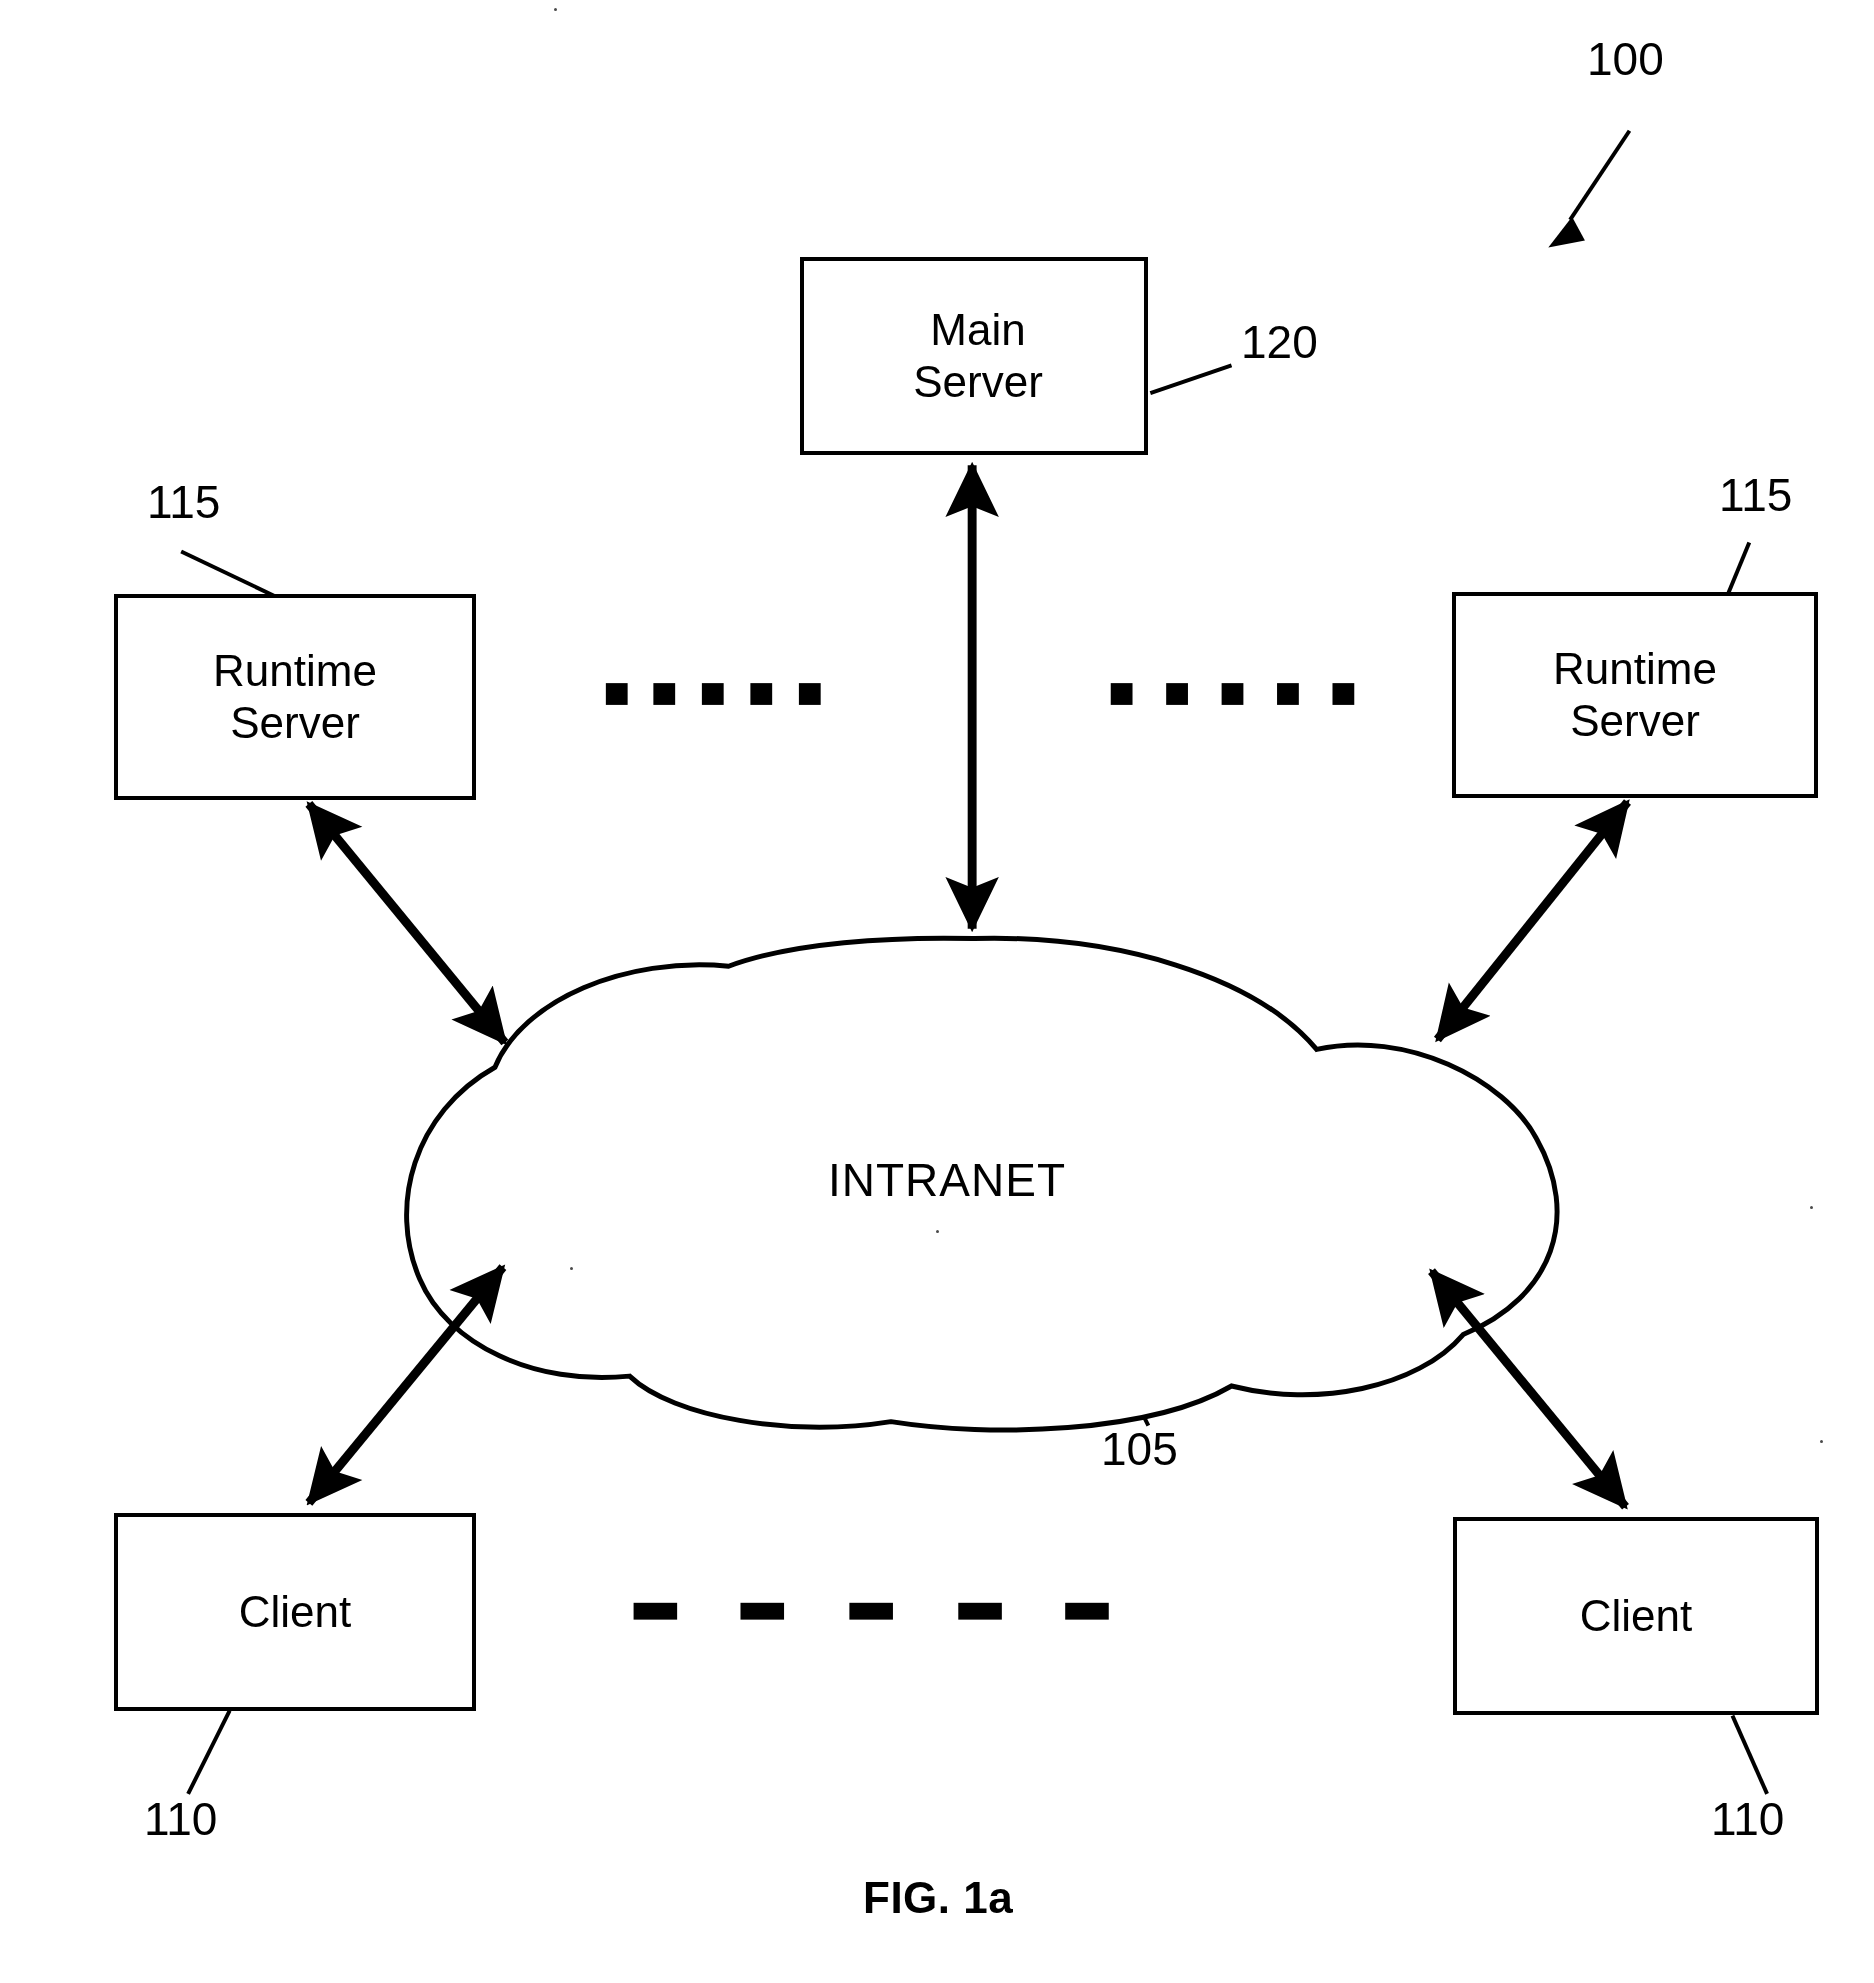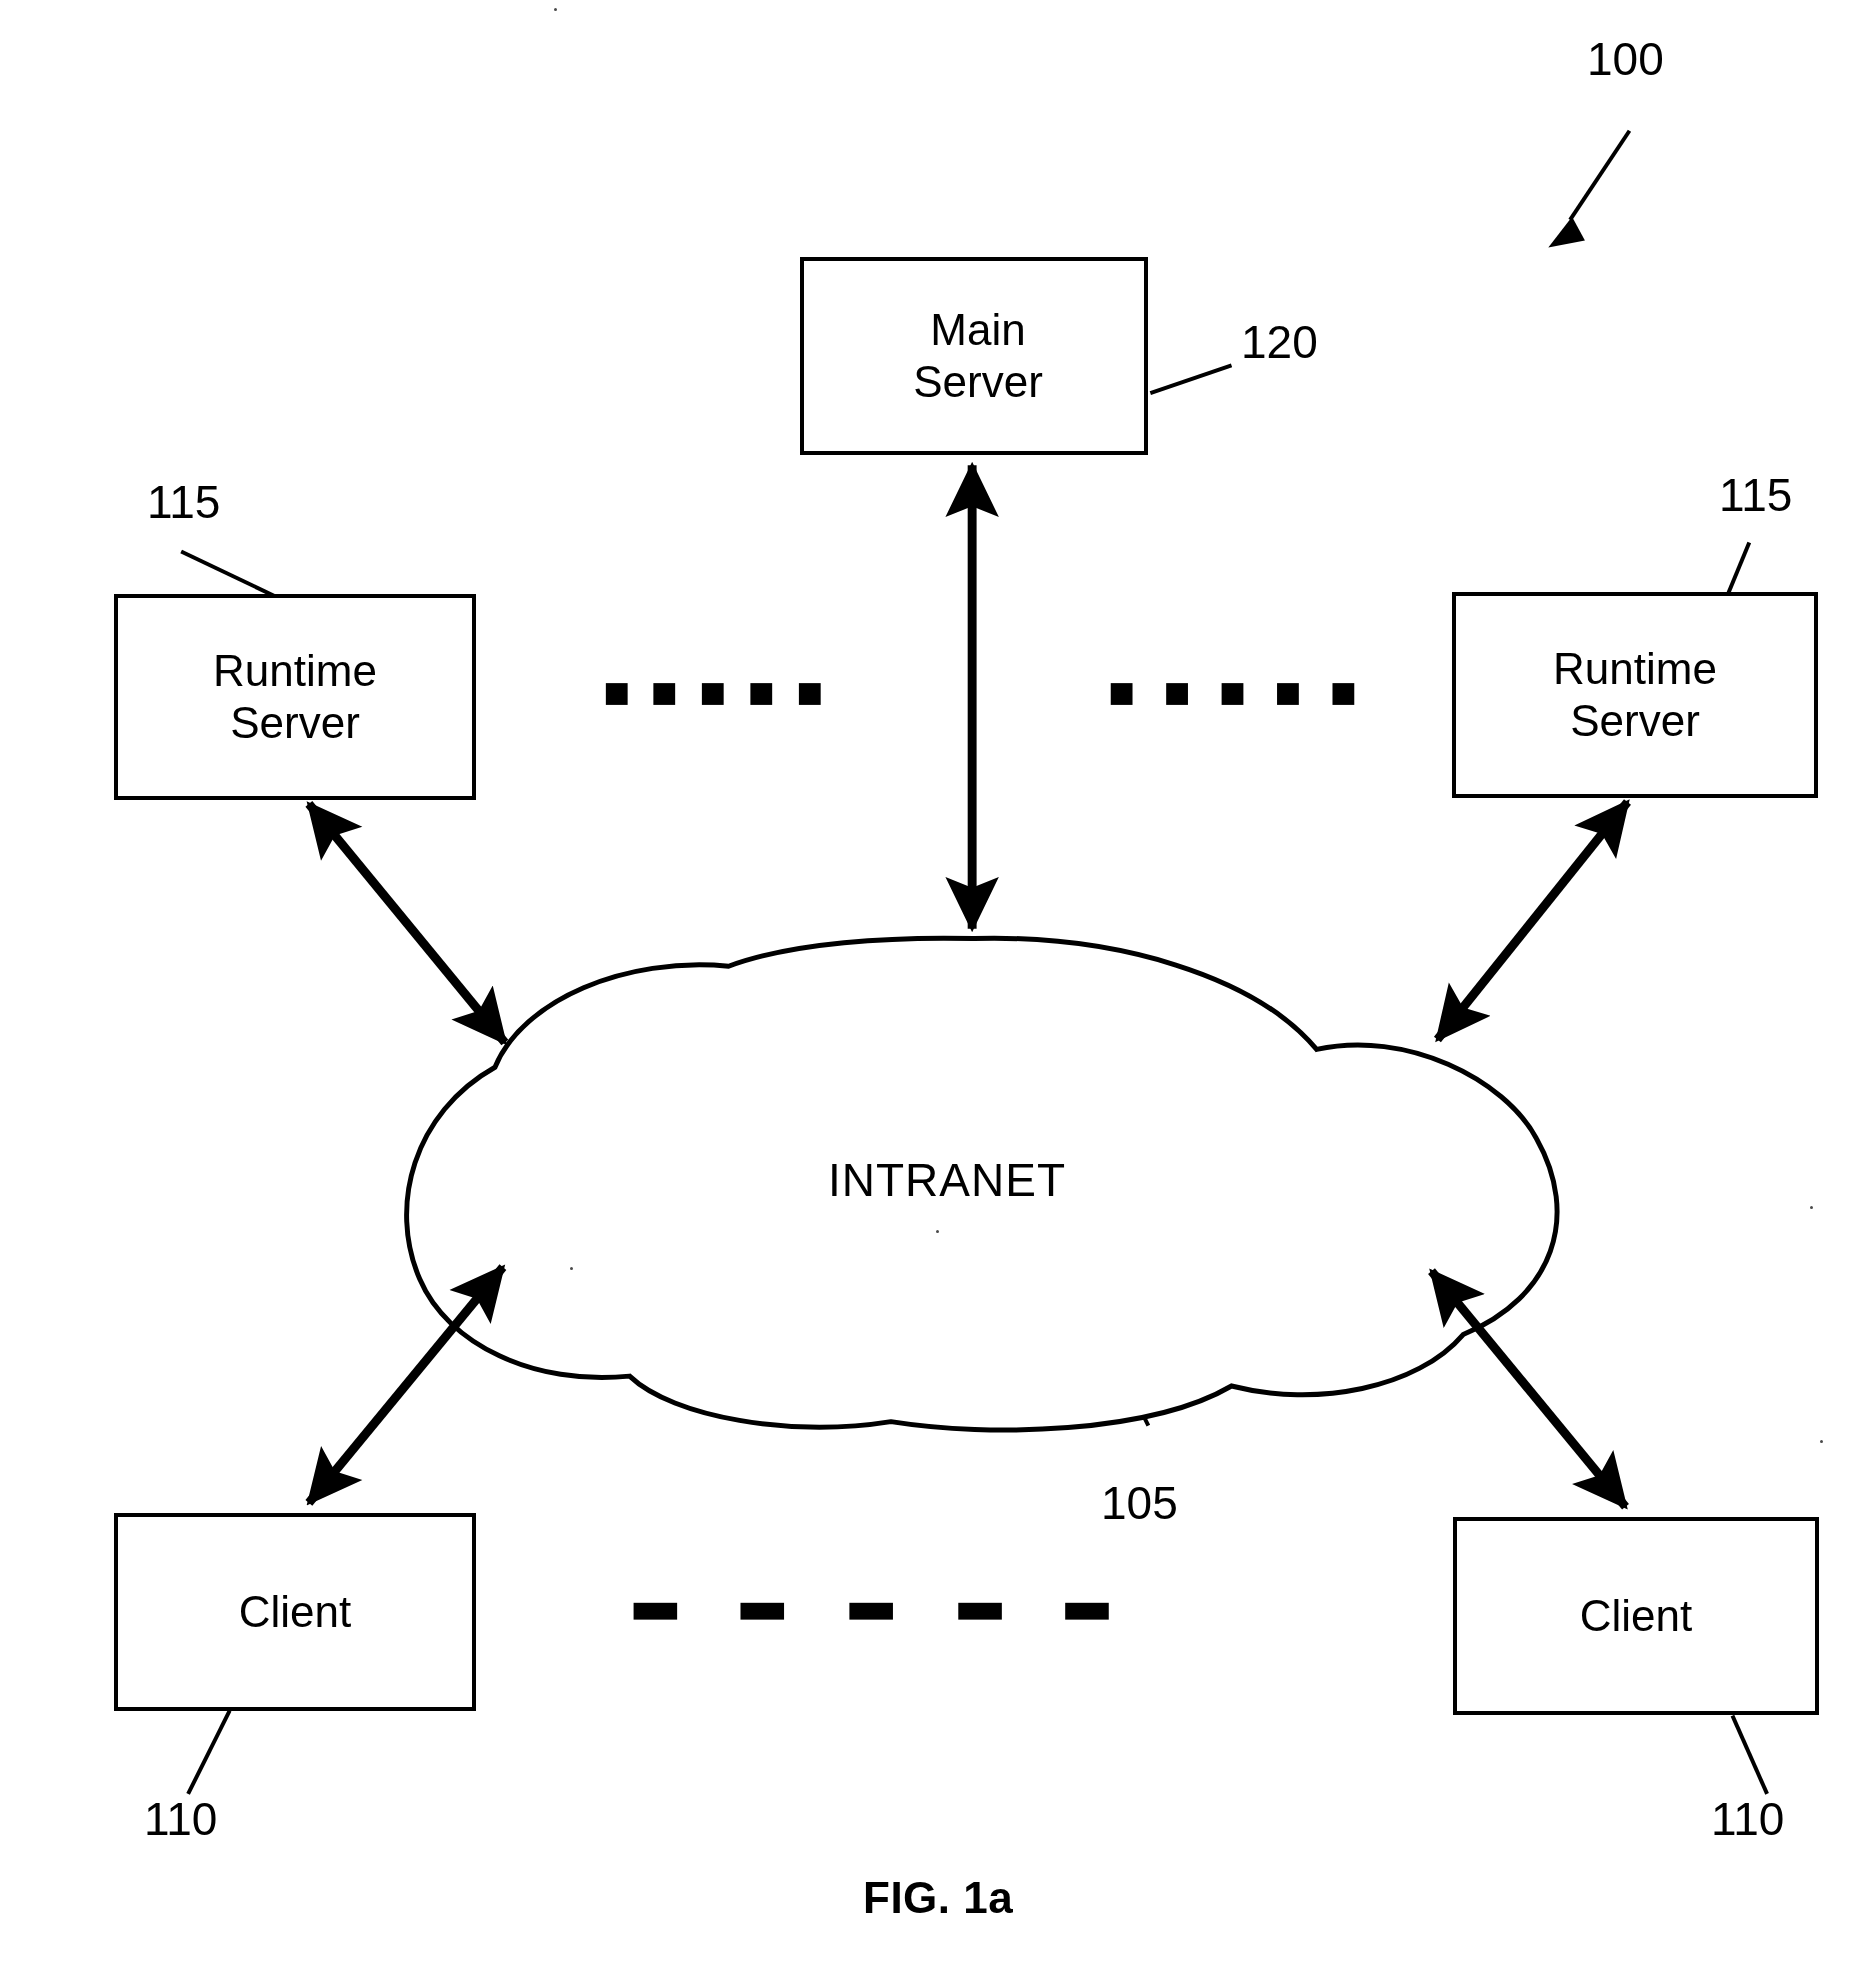--- a/index.html
+++ b/index.html
@@ -168,21 +168,21 @@
   </div>
   <div class="ref-num" style="left:147px; top:479px;">115</div>
 
   <div class="node-box" style="left:1452px; top:592px; width:366px; height:206px;">
     <span class="node-label">Runtime
 Server</span>
   </div>
   <div class="ref-num" style="left:1719px; top:472px;">115</div>
 
   <div class="cloud-label" style="left:828px; top:1141px;margin-top:12px;">INTRANET</div>
-  <div class="ref-num" style="left:1101px; top:1480px;">105</div>
+  <div class="ref-num" style="left:1101px; top:1426px;">105</div>
 
   <div class="node-box" style="left:114px; top:1513px; width:362px; height:198px;">
     <span class="node-label">Client</span>
   </div>
   <div class="ref-num" style="left:144px; top:1796px;">110</div>
 
   <div class="node-box" style="left:1453px; top:1517px; width:366px; height:198px;">
     <span class="node-label">Client</span>
   </div>
   <div class="ref-num" style="left:1711px; top:1796px;">110</div>

